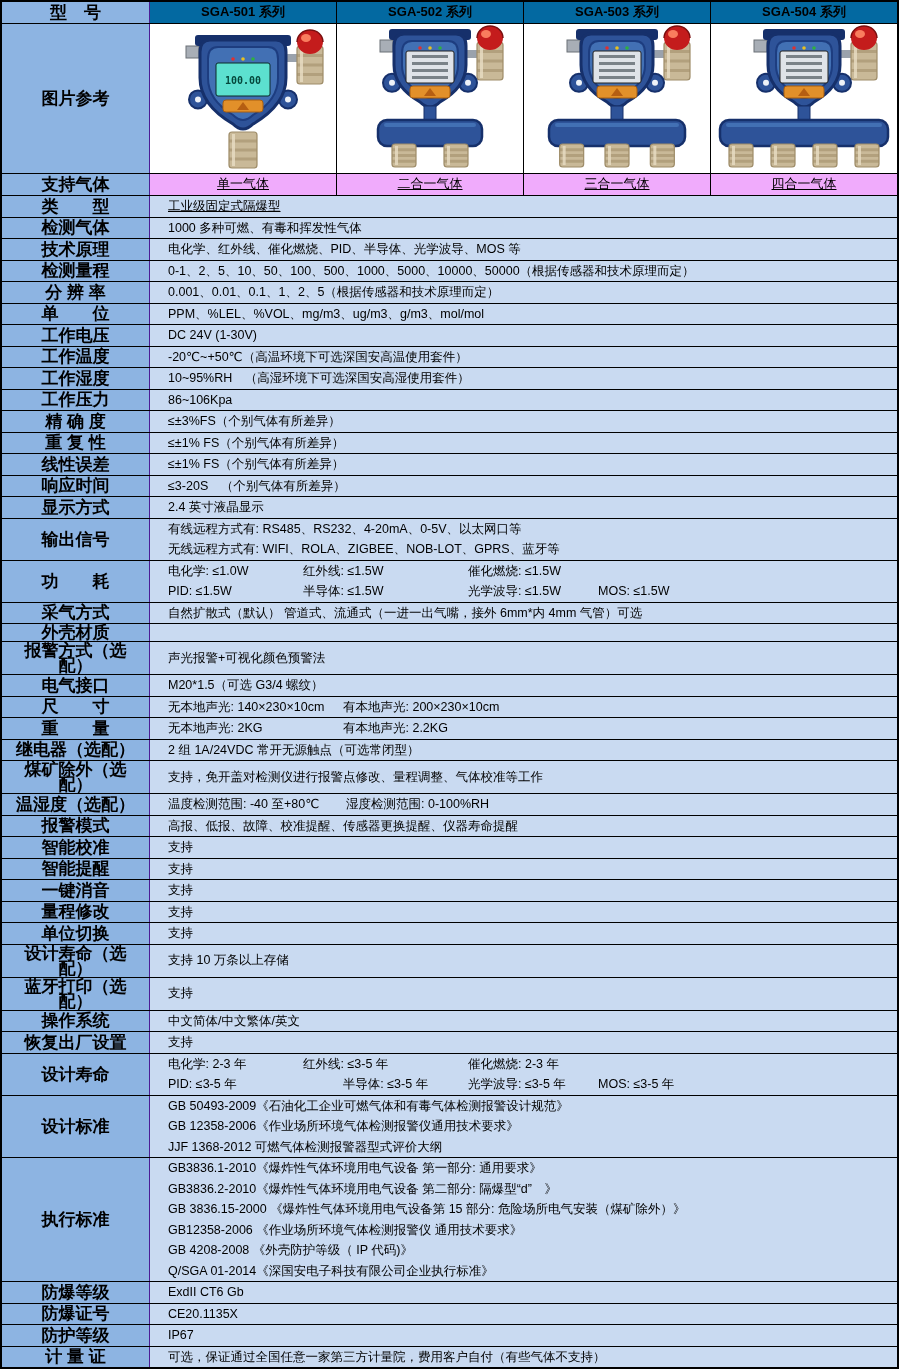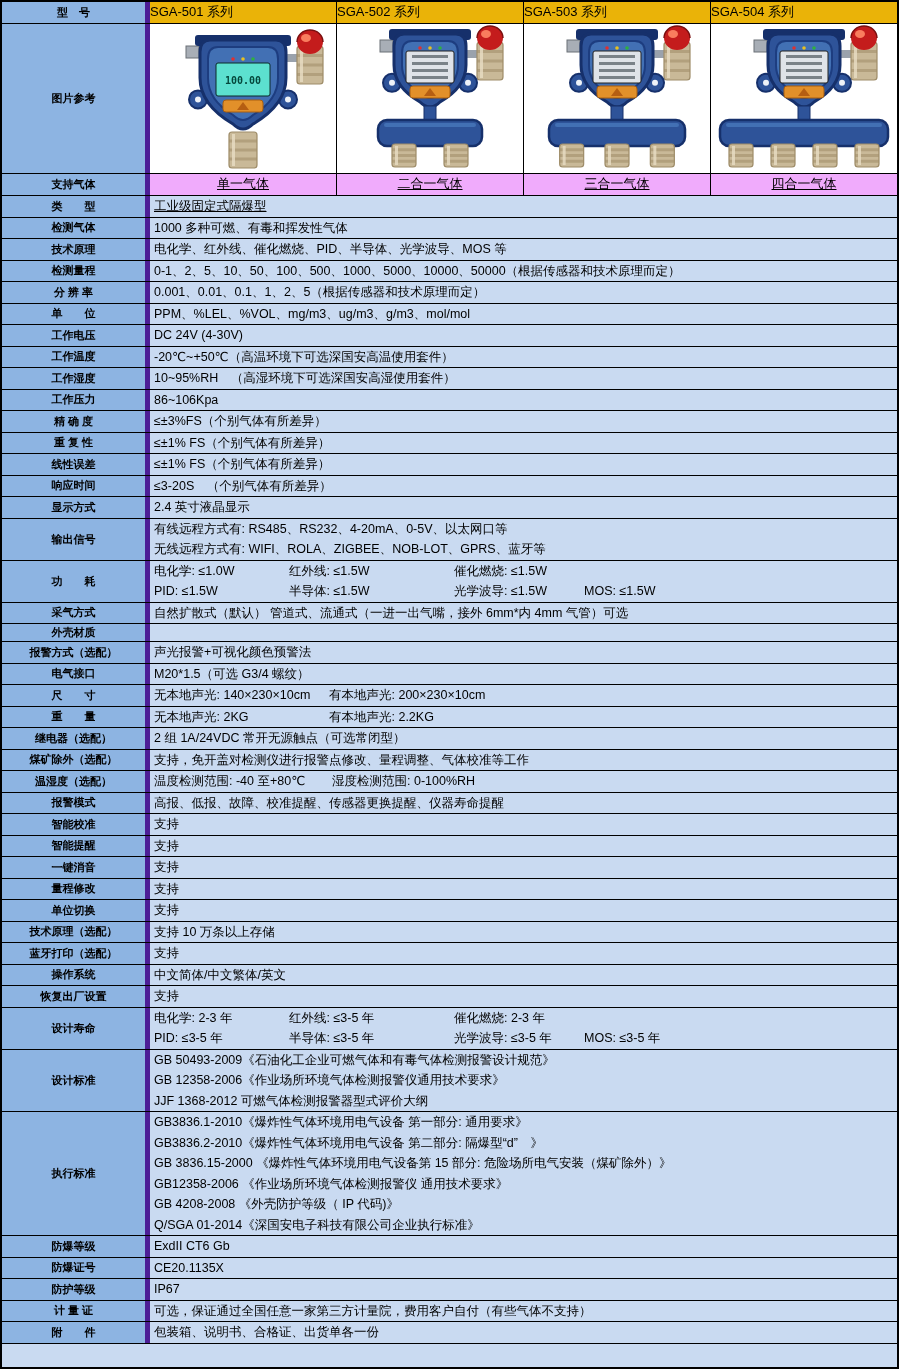--- a/index.html
+++ b/index.html
@@ -3,36 +3,36 @@
 <meta charset="utf-8">
 <style>
   html,body{margin:0;padding:0;background:#fff;}
   #sheet{
     width:899px;height:1369px;box-sizing:border-box;border:2px solid #000;
     background:#c9daf1;font-family:"Liberation Sans","DejaVu Sans",sans-serif;
     color:#000;overflow:hidden;
   }
   .row{display:flex;border-bottom:1px solid #000;box-sizing:border-box;}
   .lbl{
-    width:148px;flex:0 0 148px;background:#8db4e2;border-right:5px solid #4c1d95;
+    width:148px;flex:0 0 148px;background:#8db4e2;border-right:1px solid #4c1d95;
     display:flex;align-items:center;justify-content:center;text-align:center;
-    font-weight:bold;font-size:11px;line-height:15px;box-sizing:border-box;padding:1px 16px;
+    font-weight:bold;font-size:17px;line-height:15px;box-sizing:border-box;padding:1px 6px;
   }
   .val{
     flex:1;background:#c9daf1;display:flex;flex-direction:column;justify-content:center;
-    padding-left:4px;box-sizing:border-box;min-width:0;
+    padding-left:18px;box-sizing:border-box;min-width:0;
   }
   .line{line-height:20.5px;font-size:12.5px;white-space:nowrap;overflow:hidden;}
   .line.u{text-decoration:underline;}
   .seg{display:inline-block;box-sizing:border-box;white-space:nowrap;vertical-align:top;}
   
   .hdr{height:22px;}
   .hdr .cell{
-    flex:1;background:#eab308;border-right:1px solid #000;text-align:left;
-    font-weight:normal;font-size:13px;line-height:20px;box-sizing:border-box;
+    flex:1;background:#0369a1;border-right:1px solid #000;text-align:center;
+    font-weight:bold;font-size:13px;line-height:20px;box-sizing:border-box;
   }
   .imgrow{height:150px;}
   .imgrow .cell{
     flex:1;background:#ffffff;border-right:1px solid #000;display:flex;
     justify-content:center;box-sizing:border-box;
   }
   .gasrow{height:22px;}
   .gasrow .cell{
     flex:1;background:#f0abfc;border-right:1px solid #000;text-align:center;
     font-size:13px;line-height:20px;box-sizing:border-box;text-decoration:underline;
@@ -277,21 +277,21 @@
       </div>
       <div class="row">
         <div class="lbl">单　　位</div>
         <div class="val">
           <div class="line">PPM、%LEL、%VOL、mg/m3、ug/m3、g/m3、mol/mol</div>
         </div>
       </div>
       <div class="row">
         <div class="lbl">工作电压</div>
         <div class="val">
-          <div class="line">DC 24V (4-30V)</div>
+          <div class="line">DC 24V (1-30V)</div>
         </div>
       </div>
       <div class="row">
         <div class="lbl">工作温度</div>
         <div class="val">
           <div class="line">-20℃~+50℃（高温环境下可选深国安高温使用套件）</div>
         </div>
       </div>
       <div class="row">
         <div class="lbl">工作湿度</div>
@@ -430,21 +430,21 @@
           <div class="line">支持</div>
         </div>
       </div>
       <div class="row">
         <div class="lbl">单位切换</div>
         <div class="val">
           <div class="line">支持</div>
         </div>
       </div>
       <div class="row">
-        <div class="lbl">技术原理（选配）</div>
+        <div class="lbl">设计寿命（选配）</div>
         <div class="val">
           <div class="line">支持 10 万条以上存储</div>
         </div>
       </div>
       <div class="row">
         <div class="lbl">蓝牙打印（选配）</div>
         <div class="val">
           <div class="line">支持</div>
         </div>
       </div>
@@ -457,21 +457,21 @@
       <div class="row">
         <div class="lbl">恢复出厂设置</div>
         <div class="val">
           <div class="line">支持</div>
         </div>
       </div>
       <div class="row">
         <div class="lbl">设计寿命</div>
         <div class="val">
           <div class="line"><span class="seg" style="width: 135px;">电化学: 2-3 年</span><span class="seg" style="width: 165px;">红外线: ≤3-5 年</span><span class="seg" style="width: 130px;">催化燃烧: 2-3 年</span></div>
-          <div class="line"><span class="seg" style="width: 135px;">PID: ≤3-5 年</span><span class="seg" style="width: 165px;">半导体: ≤3-5 年</span><span class="seg" style="width: 130px;">光学波导: ≤3-5 年</span><span class="seg">MOS: ≤3-5 年</span></div>
+          <div class="line"><span class="seg" style="width: 135px;">PID: ≤3-5 年</span><span class="seg" style="width: 165px; text-align: center;">半导体: ≤3-5 年</span><span class="seg" style="width: 130px;">光学波导: ≤3-5 年</span><span class="seg">MOS: ≤3-5 年</span></div>
         </div>
       </div>
       <div class="row">
         <div class="lbl">设计标准</div>
         <div class="val">
           <div class="line">GB 50493-2009《石油化工企业可燃气体和有毒气体检测报警设计规范》</div>
           <div class="line">GB 12358-2006《作业场所环境气体检测报警仪通用技术要求》</div>
           <div class="line">JJF 1368-2012 可燃气体检测报警器型式评价大纲</div>
         </div>
       </div>

